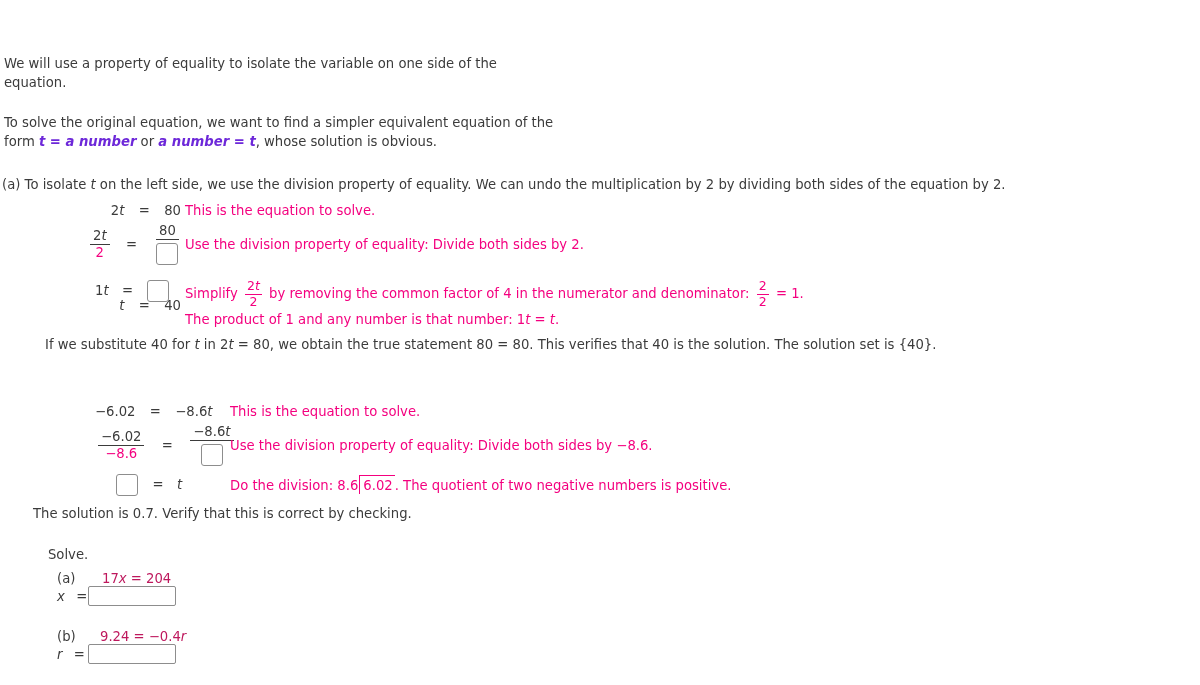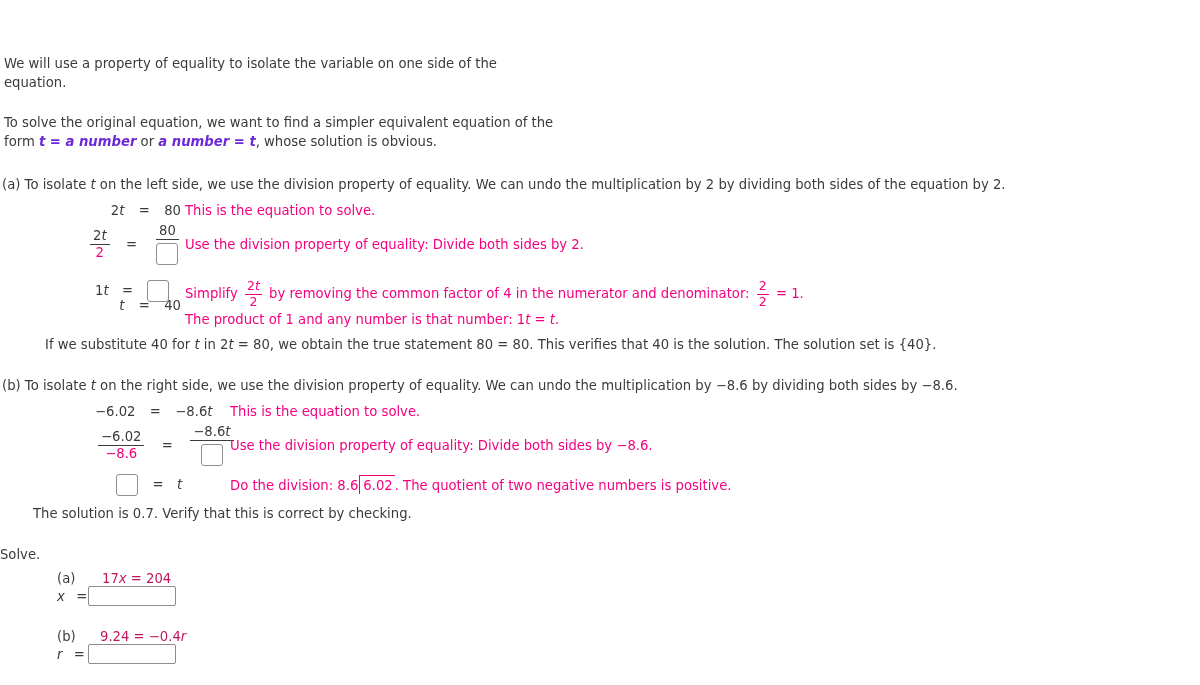--- a/index.html
+++ b/index.html
@@ -167,23 +167,20 @@
     <span>40</span>
   </div>
   <div class="ln pink" style="left:185px; top:311px;">
     <span>The product of 1 and any number is that number: 1</span><span class="var">t</span><span> = </span><span class="var">t</span><span>.</span>
   </div>
 
   <div class="ln" style="left:33px; top:336px;margin-left:12px;">
     <span>If we substitute 40 for </span><span class="var">t</span><span> in 2</span><span class="var">t</span><span> = 80, we obtain the true statement 80 = 80. This verifies that 40 is the solution. The solution set is {40}.</span>
   </div>
 
-  <div class="ln" style="left:2px; top:377px;">
-    <span>(b)  To isolate </span><span class="var">t</span><span> on the right side, we use the division property of equality. We can undo the multiplication by −8.6 by dividing both sides by −8.6.</span>
-  </div>
 
   <div class="ln" style="left:95px; top:403px; width:110px; text-align:right;">
     <span>−6.02</span>
     <span style="display:inline-block;width:6px;"></span>
     <span>=</span>
     <span style="display:inline-block;width:6px;"></span>
     <span><span>−8.6</span><span class="var">t</span></span>
   </div>
   <div class="ln pink" style="left:230px; top:403px;">This is the equation to solve.</div>
 
@@ -208,21 +205,21 @@
     <span>=</span>
     <span style="display:inline-block;width:5px;"></span>
     <span class="var">t</span>
   </div>
   <div class="ln pink" style="left:230px; top:475px;">
     <span>Do the division:  </span><span>8.6</span><span class="longdiv"><span>6.02</span></span><span>.  The quotient of two negative numbers is positive.</span>
   </div>
 
   <div class="ln" style="left:33px; top:505px;">The solution is 0.7. Verify that this is correct by checking.</div>
 
-  <div class="ln" style="left:0px; top:546px;">Solve.</div>
+  <div class="ln" style="left:0px; top:546px;padding-left:48px;">Solve.</div>
 
   <div class="ln" style="left:57px; top:570px;">(a)</div>
   <div class="ln red" style="left:102px; top:570px;">
     <span>17</span><span class="var">x</span><span> = 204</span>
   </div>
   <div class="ln" style="left:57px; top:588px;">
     <span class="var">x</span>
     <span style="display:inline-block;width:3px;"></span>
     <span>=</span>
   </div>

